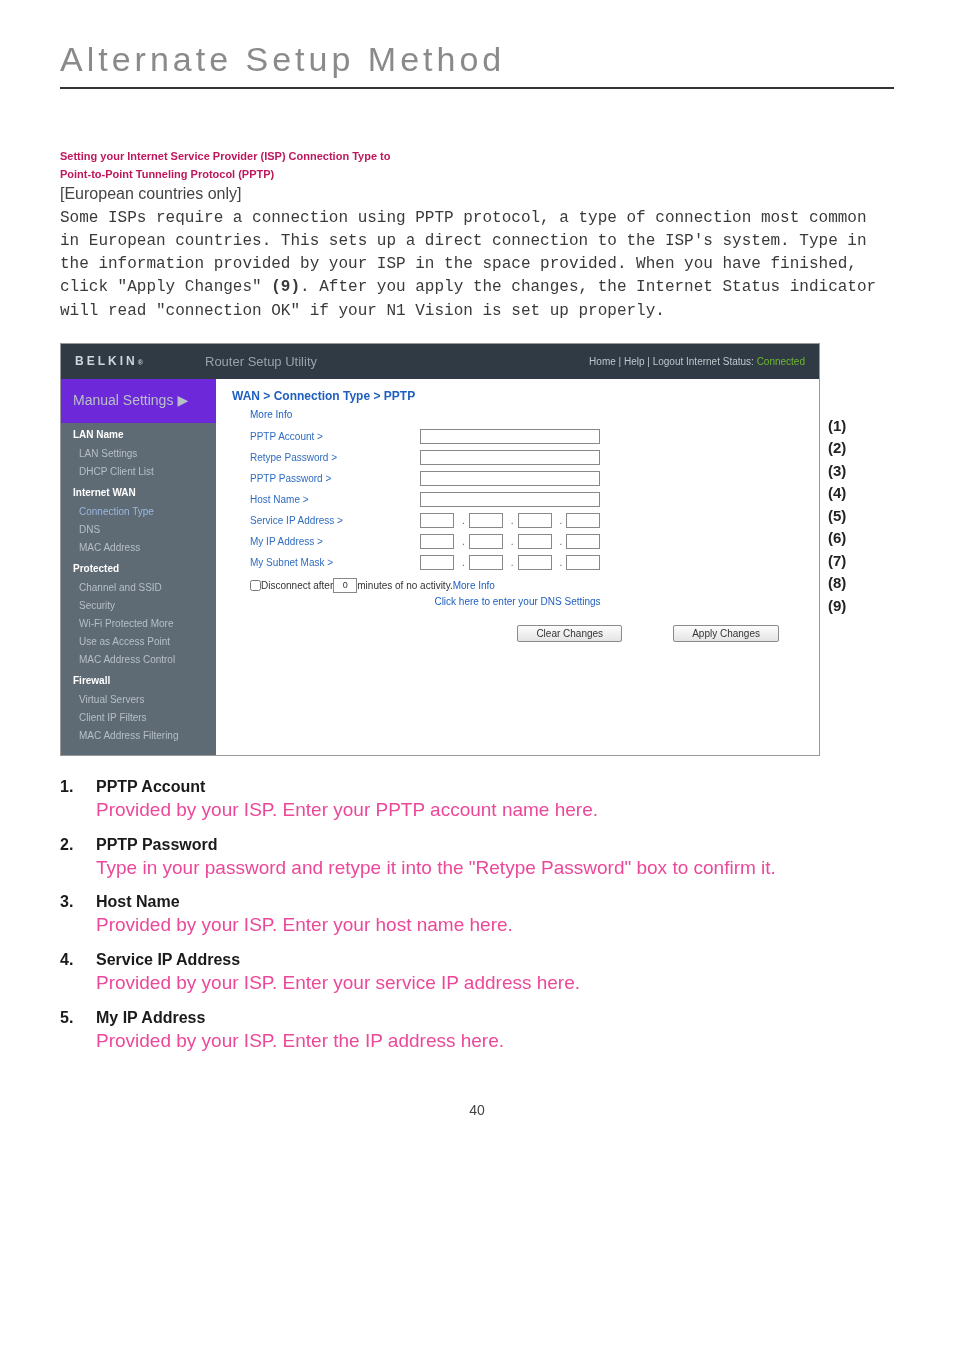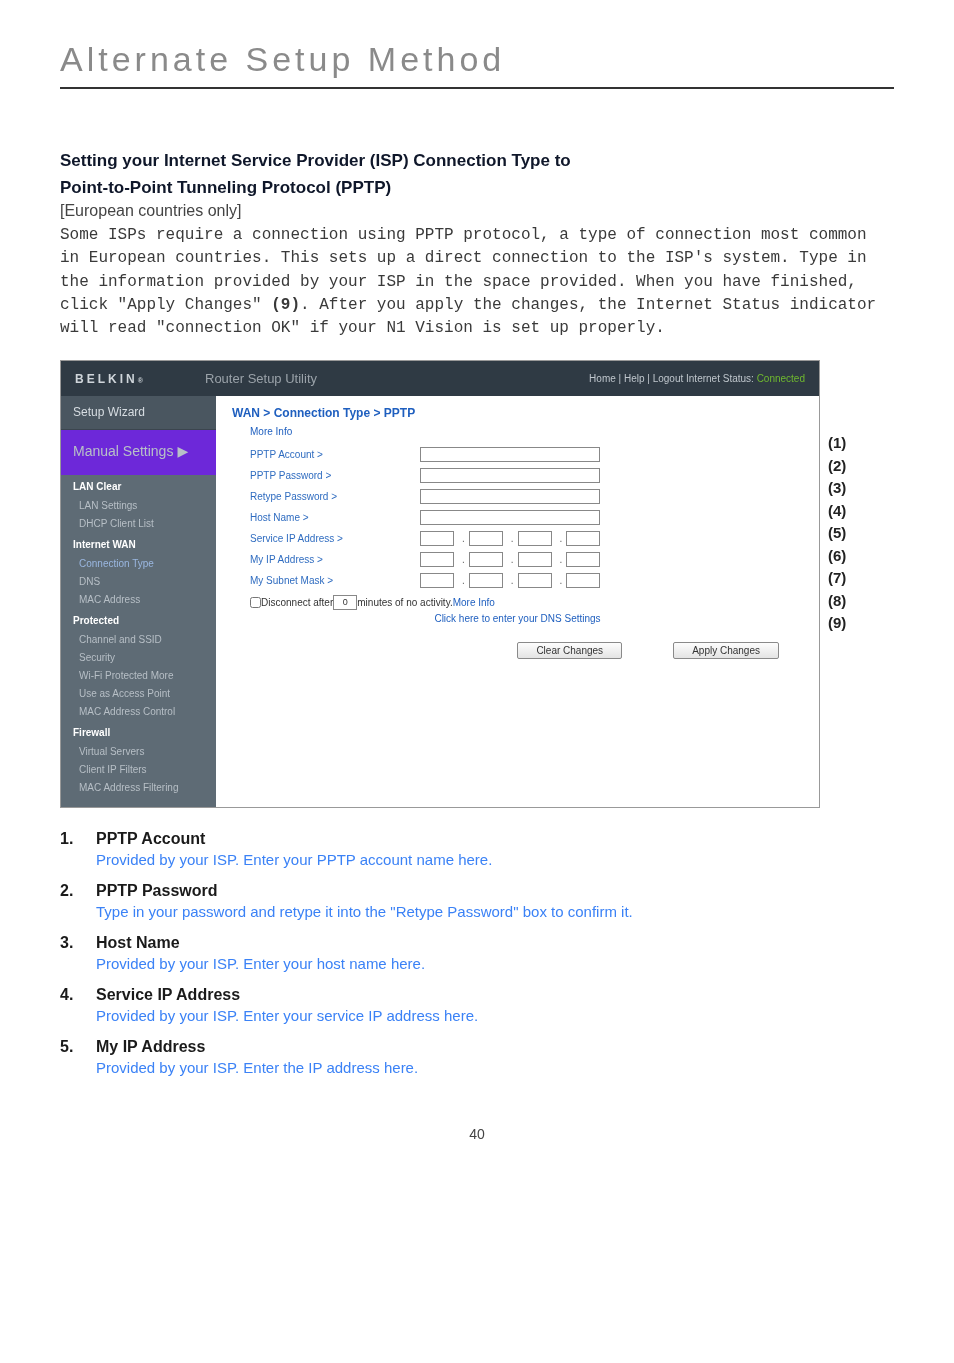--- a/index.html
+++ b/index.html
@@ -15,24 +15,24 @@
     font-size: 34px;
     font-weight: 300;
     letter-spacing: 4px;
     color: #8a8a8a;
     padding-bottom: 8px;
     border-bottom: 2px solid #333;
     margin-bottom: 60px;
   }
   .section-heading {
     font-weight: 700;
-    font-size: 17px;
+    font-size: 11px;
     line-height: 1.45;
     margin-bottom: 2px;
-    color: #0f172a;
+    color: #be185d;
   }
   .subnote {
     font-size: 16px;
     color: #444;
     margin-bottom: 4px;
   }
   .bodytext {
     font-size: 16px;
     line-height: 1.45;
     color: #3a3a3a;
@@ -194,21 +194,21 @@
     color: #333;
     border-radius: 2px;
   }
 
   
   .num-list { margin-top: 12px; }
   .num-item { display: flex; margin-bottom: 12px; }
   .num { width: 36px; font-weight: 700; font-size: 16px; color: #1a1a1a; }
   .num-body { flex: 1; }
   .num-title { font-weight: 700; font-size: 16px; color: #1a1a1a; margin-bottom: 1px; }
-  .num-text { font-size: 15px; color: #3b82f6; line-height: 1.4; }
+  .num-text { font-size: 19px; color: #ec4899; line-height: 1.4; }
 
   .page-number {
     text-align: center;
     font-size: 14px;
     color: #444;
     margin-top: 48px;
   }
 </style>
 </head>
 <body>
@@ -230,26 +230,25 @@
         <span>BELKIN</span><sub>®</sub>
       </div>
       <div class="shot-title">Router Setup Utility</div>
       <div class="shot-links">
         <span>Home | Help | Logout   Internet Status: </span><span class="status">Connected</span>
       </div>
     </div>
 
     <div class="shot-body">
       <div class="sidebar">
-        <div class="setup-wizard">Setup Wizard</div>
         <div class="manual-settings">
           <span>Manual Settings</span><span class="tri">▶</span>
         </div>
 
-        <div class="side-group-title">LAN Clear</div>
+        <div class="side-group-title">LAN Name</div>
         <div class="side-item">LAN Settings</div>
         <div class="side-item">DHCP Client List</div>
 
         <div class="side-group-title">Internet WAN</div>
         <div class="side-item active">Connection Type</div>
         <div class="side-item">DNS</div>
         <div class="side-item">MAC Address</div>
 
         <div class="side-group-title">Protected</div>
         <div class="side-item">Channel and SSID</div>
@@ -266,25 +265,25 @@
 
       <div class="content">
         <div class="breadcrumb">WAN &gt; Connection Type &gt; PPTP</div>
         <div class="moreinfo">More Info</div>
 
         <div class="form-row">
           <div class="form-label">PPTP Account &gt;</div>
           <div class="form-input"></div>
         </div>
         <div class="form-row">
+          <div class="form-label">Retype Password &gt;</div>
+          <div class="form-input"></div>
+        </div>
+        <div class="form-row">
           <div class="form-label">PPTP Password &gt;</div>
-          <div class="form-input"></div>
-        </div>
-        <div class="form-row">
-          <div class="form-label">Retype Password &gt;</div>
           <div class="form-input"></div>
         </div>
         <div class="form-row">
           <div class="form-label">Host Name &gt;</div>
           <div class="form-input"></div>
         </div>
         <div class="form-row">
           <div class="form-label">Service IP Address &gt;</div>
           <div class="ip-group">
             <div class="form-input small"></div>

